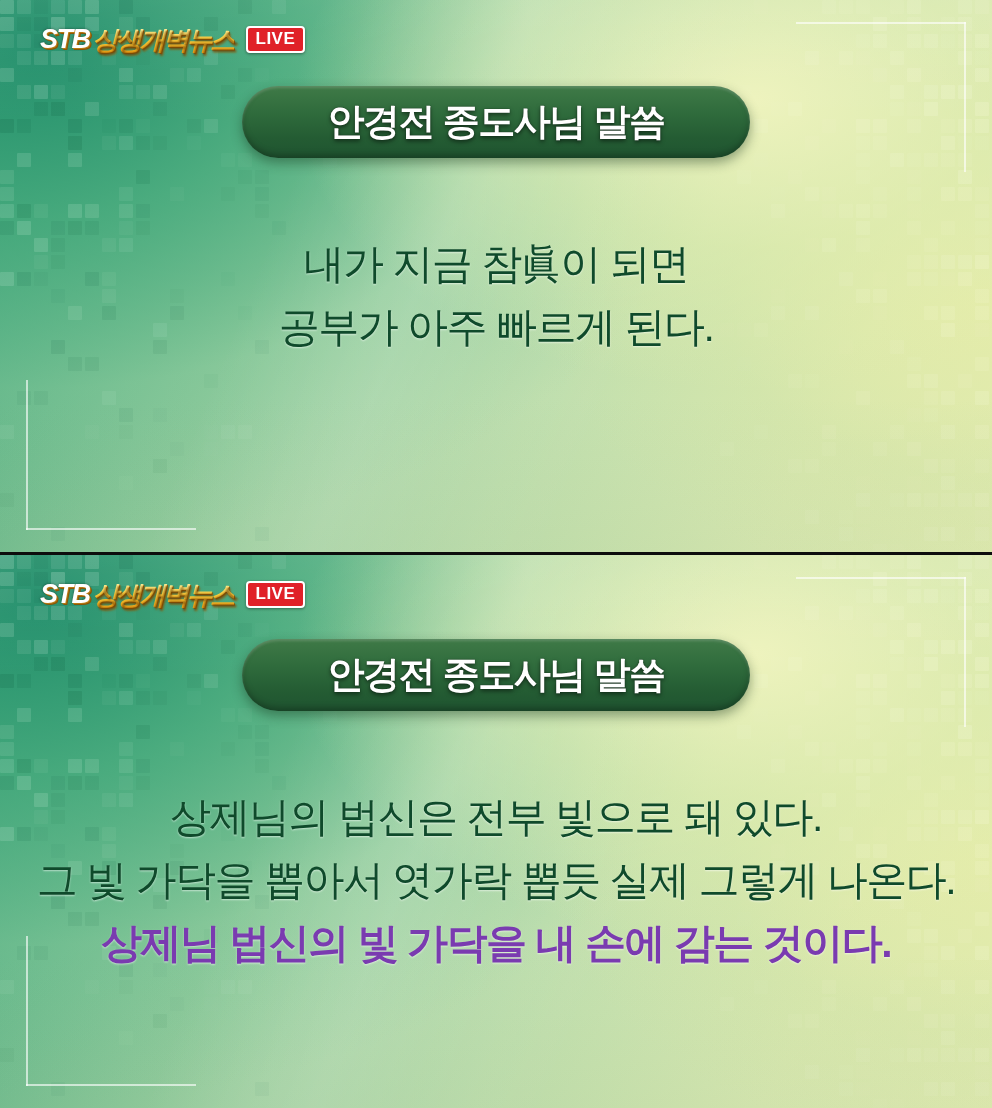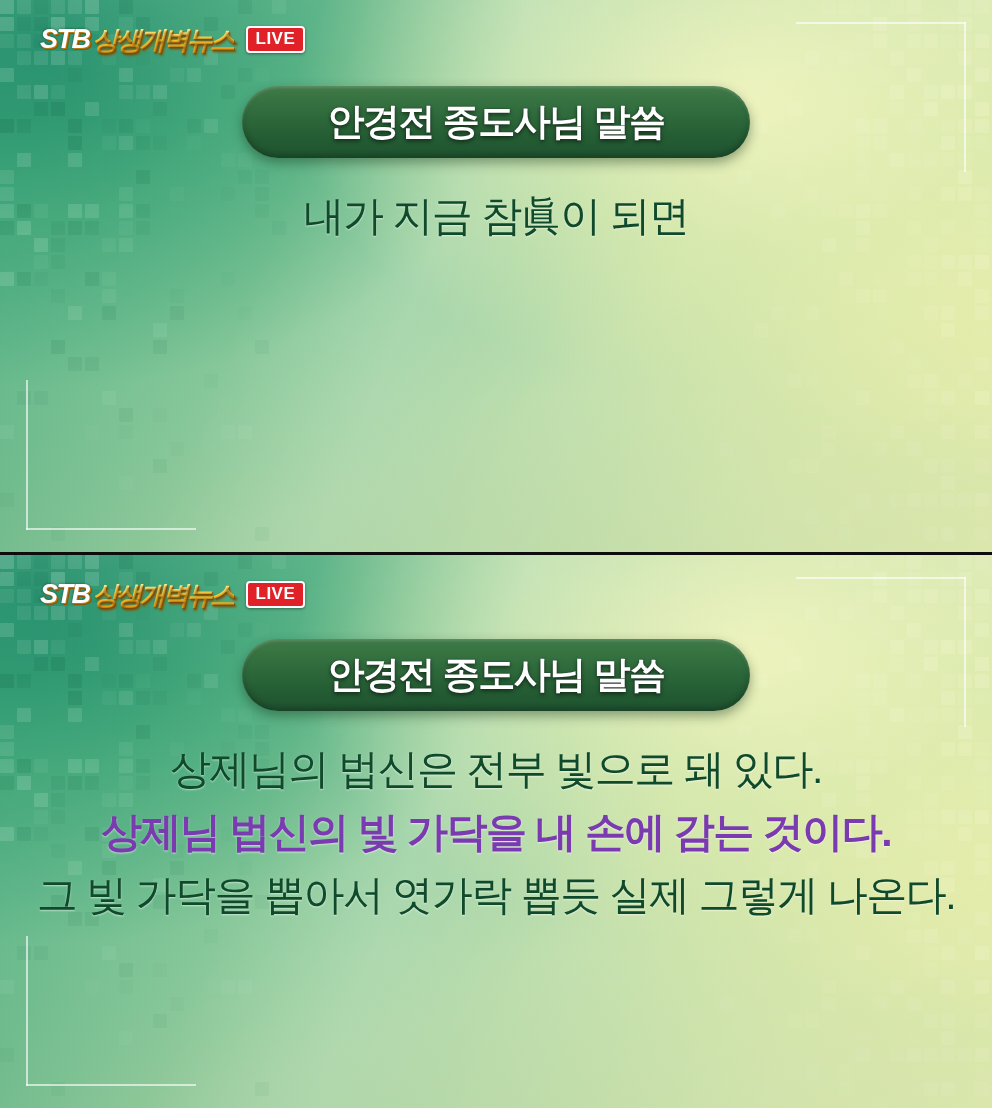--- a/index.html
+++ b/index.html
@@ -135,21 +135,21 @@
   .quote.bottom { top:766px; }
   .panel-bottom .quote.bottom { top:194px; }
 
   .qline {
     color:#0f4a2b;
     letter-spacing:-1.5px;
     white-space:nowrap;
     text-shadow:0 1px 2px rgba(255,255,255,0.55);
     line-height:1.0;
   }
-  .qline.n { font-size:41px; font-weight:normal; }
+  .qline.n { font-size:41px; font-weight:normal;margin-top:48px; }
   .qline.b { font-size:41px; font-weight:bold; }
   .qline + .qline { margin-top:22px; }
 
   .hl {
     color:#7a3bb0;
     font-weight:bold;
     text-shadow:0 1px 2px rgba(255,255,255,0.5);
   }
   .qline.purple { color:#7a3bb0; font-weight:bold; }
 </style>
@@ -486,20 +486,21 @@
       <span class="logo-kr">상생개벽뉴스</span>
       <span class="live-badge">LIVE</span>
     </div>
 
     <div class="title-pill top">
       <span class="title-text">안경전 종도사님 말씀</span>
     </div>
 
     <div class="quote top">
         <div class="qline n"><span>내가 지금 참眞이 되면</span></div>
+        <div class="qline n"><span>공부가 아주 빠르게 된다.</span></div>
       </div>
   </section>
 
   <section class="panel panel-bottom">
     <div class="mosaic left" style="height: 556px;">
         <span style="left:0px;top:0px;width:14px;height:14px;background:rgba(235,255,240,0.186)"></span>
         <span style="left:17px;top:0px;width:14px;height:14px;background:rgba(235,255,240,0.107)"></span>
         <span style="left:34px;top:0px;width:14px;height:14px;background:rgba(10,90,60,0.080)"></span>
         <span style="left:51px;top:0px;width:14px;height:14px;background:rgba(235,255,240,0.099)"></span>
         <span style="left:68px;top:0px;width:14px;height:14px;background:rgba(235,255,240,0.128)"></span>
@@ -824,18 +825,18 @@
       <span class="logo-kr">상생개벽뉴스</span>
       <span class="live-badge">LIVE</span>
     </div>
 
     <div class="title-pill bottom">
       <span class="title-text">안경전 종도사님 말씀</span>
     </div>
 
     <div class="quote bottom">
         <div class="qline n"><span>상제님의 법신은 전부 빛으로 돼 있다.</span></div>
+        <div class="qline n"><span>그 빛 가닥을 뽑아서 엿가락 뽑듯 실제 그렇게 나온다.</span></div>
         <div class="qline b purple"><span>상제님 법신의 빛 가닥을 내 손에 감는 것이다.</span></div>
-        <div class="qline n"><span>그 빛 가닥을 뽑아서 엿가락 뽑듯 실제 그렇게 나온다.</span></div>
       </div>
   </section>
 
 </div>
 
 </body></html>

